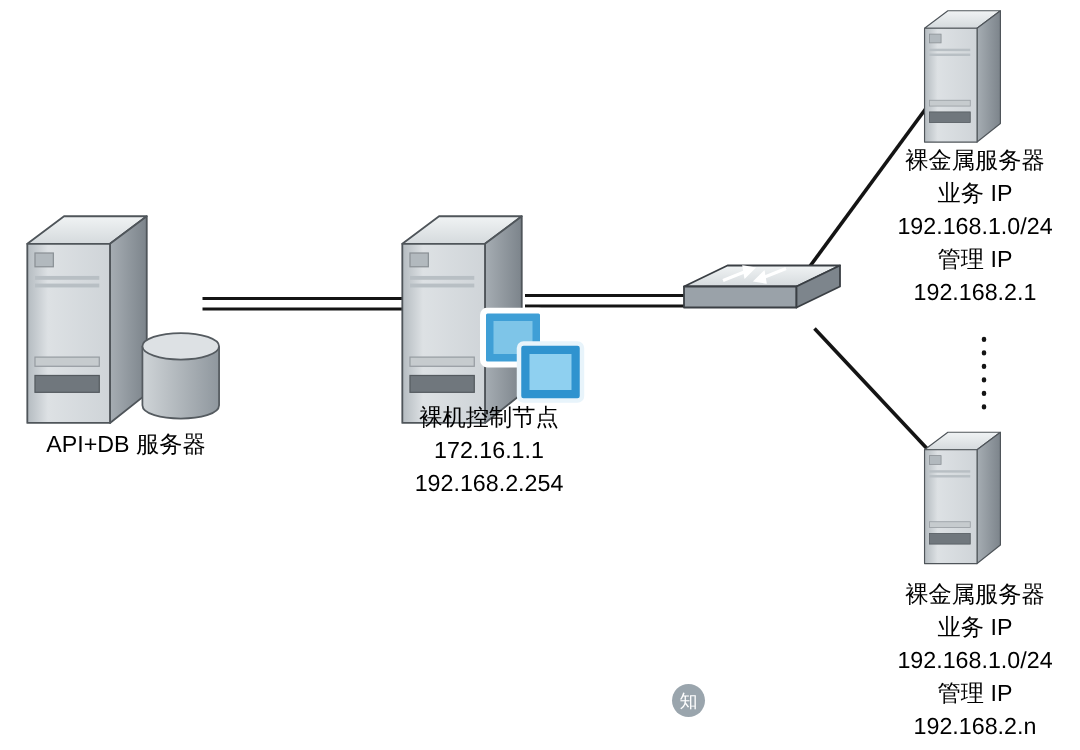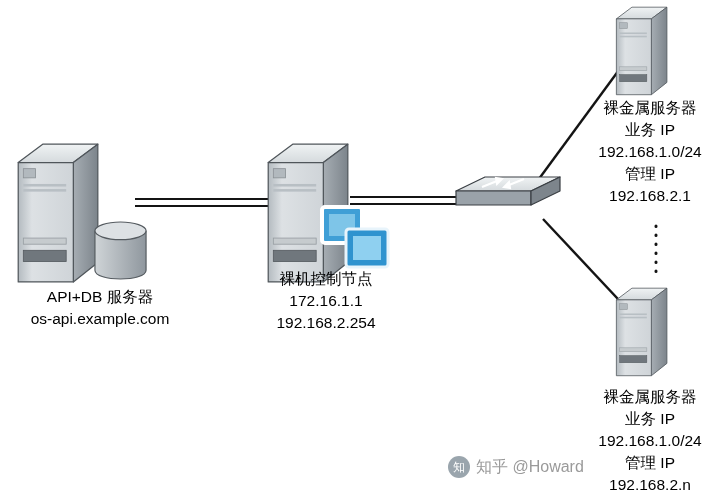--- a/index.html
+++ b/index.html
@@ -115,23 +115,22 @@
   <div class="node" style="left:12px;top:136px;width:90px;height:148px">
     <svg width="90" height="148" viewBox="0 0 88 145">
         <use href="#tower"></use>
       </svg>
   </div>
   <div class="node" style="left:92px;top:220px;width:57px;height:63px">
     <svg width="57" height="63" viewBox="0 0 58 64">
         <use href="#dbcyl"></use>
       </svg>
   </div>
-  <div class="label-block" style="left:16px;top:286px;width:168px">
+  <div class="label-block" style="left:0px;top:286px;width:168px">
     <div class="l">API+DB 服务器</div>
-    <div class="l">os-api.example.com</div>
   </div>
 
   <div class="node" style="left:262px;top:136px;width:90px;height:148px">
     <svg width="90" height="148" viewBox="0 0 88 145">
         <use href="#tower"></use>
       </svg>
   </div>
   <div class="node" style="left:320px;top:205px;width:72px;height:66px">
     <svg width="72" height="66" viewBox="0 0 72 66">
         <use href="#monitors"></use>
@@ -170,16 +169,15 @@
   <div class="label-block" style="left:578px;top:386px;width:144px">
     <div class="l">裸金属服务器</div>
     <div class="l">业务 IP</div>
     <div class="l">192.168.1.0/24</div>
     <div class="l">管理 IP</div>
     <div class="l">192.168.2.n</div>
   </div>
 
   <div class="watermark" style="left:448px;top:456px">
     <span class="wm-badge">知</span>
-    <span>知乎 @Howard</span>
   </div>
 
 </div>
 
 </body></html>

